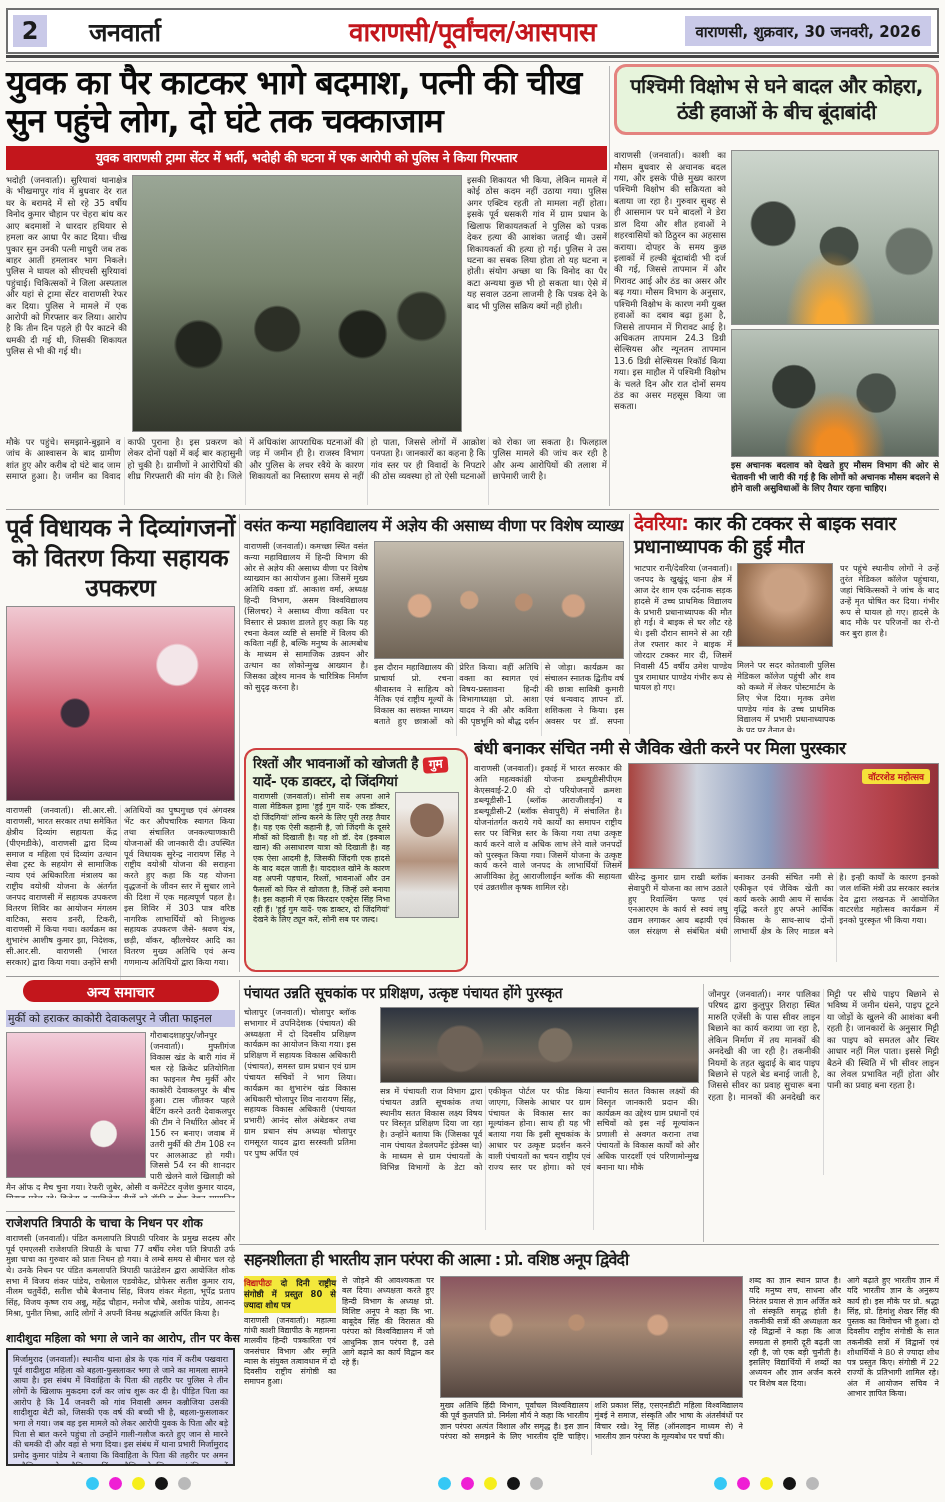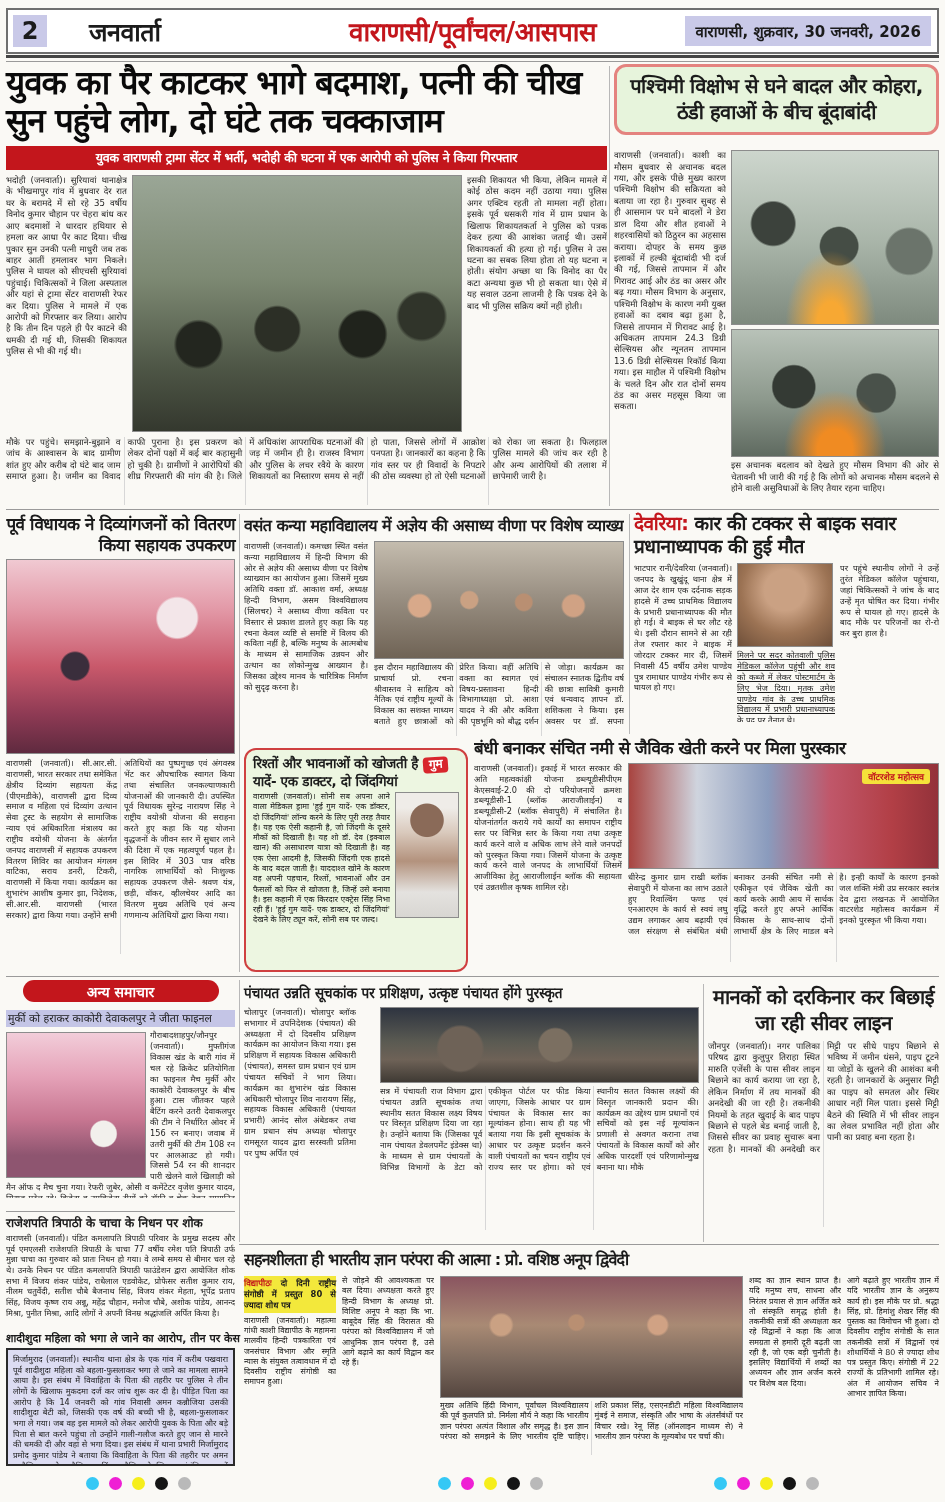--- a/index.html
+++ b/index.html
@@ -83,21 +83,21 @@
           font-weight:bold;padding:1px 6px;border-radius:3px;}
   
   .weather{left:614px;top:64px;width:325px;}
   .weather-head{border:3px solid #e4837f;border-radius:12px;background:#e7f4dc;padding:7px 4px;
                 font-size:20px;font-weight:bold;text-align:center;line-height:1.28;letter-spacing:-0.5px;}
   .weather-body{margin-top:15px;display:flex;gap:5px;height:358px;}
   .weather-col{width:112px;}
   .weather-right{flex:1;}
   
   .purv{left:6px;top:514px;width:229px;}
-  .purv-head{font-size:17px;font-weight:bold;line-height:1.24;text-align:right;letter-spacing:-0.5px;}
+  .purv-head{font-size:24px;font-weight:bold;line-height:1.24;text-align:center;letter-spacing:-0.5px;}
   .purv-body{margin-top:4px;height:196px;column-count:2;column-gap:7px;column-rule:1px solid #d7d7d7;}
   .vasant{left:244px;top:514px;width:380px;}
   .vasant-head{font-size:16px;font-weight:bold;letter-spacing:-0.5px;}
   .vasant-body{margin-top:5px;display:flex;gap:6px;}
   .vasant-col1{width:124px;height:196px;}
   .vasant-below{margin-top:3px;height:74px;column-count:3;column-gap:6px;column-rule:1px solid #d7d7d7;}
   .devariya{left:634px;top:512px;width:305px;}
   .dev-head{font-size:19px;font-weight:bold;line-height:1.22;letter-spacing:-0.5px;}
   .dev-body{margin-top:5px;display:flex;gap:5px;height:162px;}
   .dev-c1{width:98px;}
@@ -175,21 +175,21 @@
 
   <div class="abs vr" style="left:609px;top:66px;height:440px;"></div>
 
   <div class="abs weather">
     <div class="weather-head">पश्चिमी विक्षोभ से घने बादल और कोहरा, ठंडी हवाओं के बीच बूंदाबांदी</div>
     <div class="weather-body">
       <div class="weather-col bt">वाराणसी (जनवार्ता)। काशी का मौसम बुधवार से अचानक बदल गया, और इसके पीछे मुख्य कारण पश्चिमी विक्षोभ की सक्रियता को बताया जा रहा है। गुरुवार सुबह से ही आसमान पर घने बादलों ने डेरा डाल दिया और शीत हवाओं ने शहरवासियों को ठिठुरन का अहसास कराया। दोपहर के समय कुछ इलाकों में हल्की बूंदाबांदी भी दर्ज की गई, जिससे तापमान में और गिरावट आई और ठंड का असर और बढ़ गया। मौसम विभाग के अनुसार, पश्चिमी विक्षोभ के कारण नमी युक्त हवाओं का दबाव बढ़ा हुआ है, जिससे तापमान में गिरावट आई है। अधिकतम तापमान 24.3 डिग्री सेल्सियस और न्यूनतम तापमान 13.6 डिग्री सेल्सियस रिकॉर्ड किया गया। इस माहौल में पश्चिमी विक्षोभ के चलते दिन और रात दोनों समय ठंड का असर महसूस किया जा सकता।</div>
       <div class="weather-right">
         <div class="ph ph-weather1"></div>
         <div class="ph ph-weather2"></div>
-        <div class="bt" style="margin-top:3px;height:42px;">इस अचानक बदलाव को देखते हुए मौसम विभाग की ओर से चेतावनी भी जारी की गई है कि लोगों को अचानक मौसम बदलने से होने वाली असुविधाओं के लिए तैयार रहना चाहिए।</div>
+        <div class="bt" style="margin-top:3px;height:42px;font-weight:bold;">इस अचानक बदलाव को देखते हुए मौसम विभाग की ओर से चेतावनी भी जारी की गई है कि लोगों को अचानक मौसम बदलने से होने वाली असुविधाओं के लिए तैयार रहना चाहिए।</div>
       </div>
     </div>
   </div>
 
   <div class="abs hr" style="left:6px;top:509px;width:933px;"></div>
 
   <div class="abs purv">
     <div class="purv-head">पूर्व विधायक ने दिव्यांगजनों को वितरण किया सहायक उपकरण</div>
     <div class="ph ph-purv"></div>
     <div class="purv-body bt2">वाराणसी (जनवार्ता)। सी.आर.सी. वाराणसी, भारत सरकार तथा समेकित क्षेत्रीय दिव्यांग सहायता केंद्र (पीएमडीके), वाराणसी द्वारा दिव्य समाज व महिला एवं दिव्यांग उत्थान सेवा ट्रस्ट के सहयोग से सामाजिक न्याय एवं अधिकारिता मंत्रालय का राष्ट्रीय वयोश्री योजना के अंतर्गत जनपद वाराणसी में सहायक उपकरण वितरण शिविर का आयोजन मंगलम वाटिका, सराय डनरी, टिकरी, वाराणसी में किया गया। कार्यक्रम का शुभारंभ आशीष कुमार झा, निदेशक, सी.आर.सी. वाराणसी (भारत सरकार) द्वारा किया गया। उन्होंने सभी अतिथियों का पुष्पगुच्छ एवं अंगवस्त्र भेंट कर औपचारिक स्वागत किया तथा संचालित जनकल्याणकारी योजनाओं की जानकारी दी। उपस्थित पूर्व विधायक सुरेन्द्र नारायण सिंह ने राष्ट्रीय वयोश्री योजना की सराहना करते हुए कहा कि यह योजना वृद्धजनों के जीवन स्तर में सुधार लाने की दिशा में एक महत्वपूर्ण पहल है। इस शिविर में 303 पात्र वरिष्ठ नागरिक लाभार्थियों को निःशुल्क सहायक उपकरण जैसे- श्रवण यंत्र, छड़ी, वॉकर, व्हीलचेयर आदि का वितरण मुख्य अतिथि एवं अन्य गणमान्य अतिथियों द्वारा किया गया।</div>
@@ -209,21 +209,21 @@
   </div>
 
   <div class="abs vr" style="left:629px;top:514px;height:220px;"></div>
 
   <div class="abs devariya">
     <div class="dev-head"><span style="color:#c3161c;">देवरिया:</span><span> कार की टक्कर से बाइक सवार प्रधानाध्यापक की हुई मौत</span></div>
     <div class="dev-body">
       <div class="dev-c1 bt2">भाटपार रानी/देवरिया (जनवार्ता)। जनपद के खुखुंदू थाना क्षेत्र में आज देर शाम एक दर्दनाक सड़क हादसे में उच्च प्राथमिक विद्यालय के प्रभारी प्रधानाध्यापक की मौत हो गई। वे बाइक से घर लौट रहे थे। इसी दौरान सामने से आ रही तेज रफ्तार कार ने बाइक में जोरदार टक्कर मार दी, जिसमें निवासी 45 वर्षीय उमेश पाण्डेय पुत्र रामाधार पाण्डेय गंभीर रूप से घायल हो गए।</div>
       <div class="dev-mid">
         <div class="ph ph-dev"></div>
-        <div class="bt2" style="margin-top:3px;height:72px;text-decoration:underline;">मिलने पर सदर कोतवाली पुलिस मेडिकल कॉलेज पहुंची और शव को कब्जे में लेकर पोस्टमार्टम के लिए भेज दिया। मृतक उमेश पाण्डेय गांव के उच्च प्राथमिक विद्यालय में प्रभारी प्रधानाध्यापक के पद पर तैनात थे।</div>
+        <div class="bt2" style="margin-top:13px;height:72px;">मिलने पर सदर कोतवाली पुलिस मेडिकल कॉलेज पहुंची और शव को कब्जे में लेकर पोस्टमार्टम के लिए भेज दिया। मृतक उमेश पाण्डेय गांव के उच्च प्राथमिक विद्यालय में प्रभारी प्रधानाध्यापक के पद पर तैनात थे।</div>
       </div>
       <div class="dev-c3 bt2">पर पहुंचे स्थानीय लोगों ने उन्हें तुरंत मेडिकल कॉलेज पहुंचाया, जहां चिकित्सकों ने जांच के बाद उन्हें मृत घोषित कर दिया। गंभीर रूप से घायल हो गए। हादसे के बाद मौके पर परिजनों का रो-रो कर बुरा हाल है।</div>
     </div>
   </div>
 
   <div class="abs rishton">
     <div class="rish-h"><span>रिश्तों और भावनाओं को खोजती है</span>
       <span class="gum-tag">गुम</span></div>
     <div class="rish-h">यादें- एक डाक्टर, दो जिंदगियां</div>
     <div class="ph ph-rishton"></div>
@@ -263,21 +263,20 @@
       <div style="flex:1;">
         <div class="ph ph-panch"></div>
         <div class="panch-below bt2">सत्र में पंचायती राज विभाग द्वारा पंचायत उन्नति सूचकांक तथा स्थानीय सतत विकास लक्ष्य विषय पर विस्तृत प्रशिक्षण दिया जा रहा है। उन्होंने बताया कि (जिसका पूर्व नाम पंचायत डेवलपमेंट इंडेक्स था) के माध्यम से ग्राम पंचायतों के विभिन्न विभागों के डेटा को एकीकृत पोर्टल पर फीड किया जाएगा, जिसके आधार पर ग्राम पंचायत के विकास स्तर का मूल्यांकन होना। साथ ही यह भी बताया गया कि इसी सूचकांक के आधार पर उत्कृष्ट प्रदर्शन करने वाली पंचायतों का चयन राष्ट्रीय एवं राज्य स्तर पर होगा। को एवं स्थानीय सतत विकास लक्ष्यों की विस्तृत जानकारी प्रदान की। कार्यक्रम का उद्देश्य ग्राम प्रधानों एवं सचिवों को इस नई मूल्यांकन प्रणाली से अवगत कराना तथा पंचायतों के विकास कार्यों को और अधिक पारदर्शी एवं परिणामोन्मुख बनाना था। मौके</div>
       </div>
     </div>
   </div>
 
   <div class="abs vr" style="left:703px;top:984px;height:258px;"></div>
 
   <div class="abs manakon">
-    <div class="manakon-head">मानकों को दरकिनार कर बिछाई जा रही सीवर लाइन</div>
     <div class="manakon-body bt">जौनपुर (जनवार्ता)। नगर पालिका परिषद द्वारा कुलुपुर तिराहा स्थित मारुति एजेंसी के पास सीवर लाइन बिछाने का कार्य कराया जा रहा है, लेकिन निर्माण में तय मानकों की अनदेखी की जा रही है। तकनीकी नियमों के तहत खुदाई के बाद पाइप बिछाने से पहले बेड बनाई जाती है, जिससे सीवर का प्रवाह सुचारू बना रहता है। मानकों की अनदेखी कर मिट्टी पर सीधे पाइप बिछाने से भविष्य में जमीन धंसने, पाइप टूटने या जोड़ों के खुलने की आशंका बनी रहती है। जानकारों के अनुसार मिट्टी का पाइप को समतल और स्थिर आधार नहीं मिल पाता। इससे मिट्टी बैठने की स्थिति में भी सीवर लाइन का लेवल प्रभावित नहीं होता और पानी का प्रवाह बना रहता है।</div>
   </div>
 
   <div class="abs hr" style="left:6px;top:1211px;width:229px;"></div>
 
   <div class="abs rajesh">
     <div class="rajesh-head">राजेशपति त्रिपाठी के चाचा के निधन पर शोक</div>
     <div class="rajesh-body">वाराणसी (जनवार्ता)। पंडित कमलापति त्रिपाठी परिवार के प्रमुख सदस्य और पूर्व एमएलसी राजेशपति त्रिपाठी के चाचा 77 वर्षीय रमेश पति त्रिपाठी उर्फ मुन्ना चाचा का गुरुवार को प्रातः निधन हो गया। वे लम्बे समय से बीमार चल रहे थे। उनके निधन पर पंडित कमलापति त्रिपाठी फाउंडेशन द्वारा आयोजित शोक सभा में विजय शंकर पांडेय, राधेलाल एडवोकेट, प्रोफेसर सतीश कुमार राय, नीलम चतुर्वेदी, सतीश चौबे बैजनाथ सिंह, विजय शंकर मेहता, भूपेंद्र प्रताप सिंह, विजय कृष्ण राय अन्नू, महेंद्र चौहान, मनोज चौबे, अशोक पांडेय, आनन्द मिश्रा, पुनीत मिश्रा, आदि लोगों ने अपनी विनम्र श्रद्धांजलि अर्पित किया है।</div>
   </div>
 

